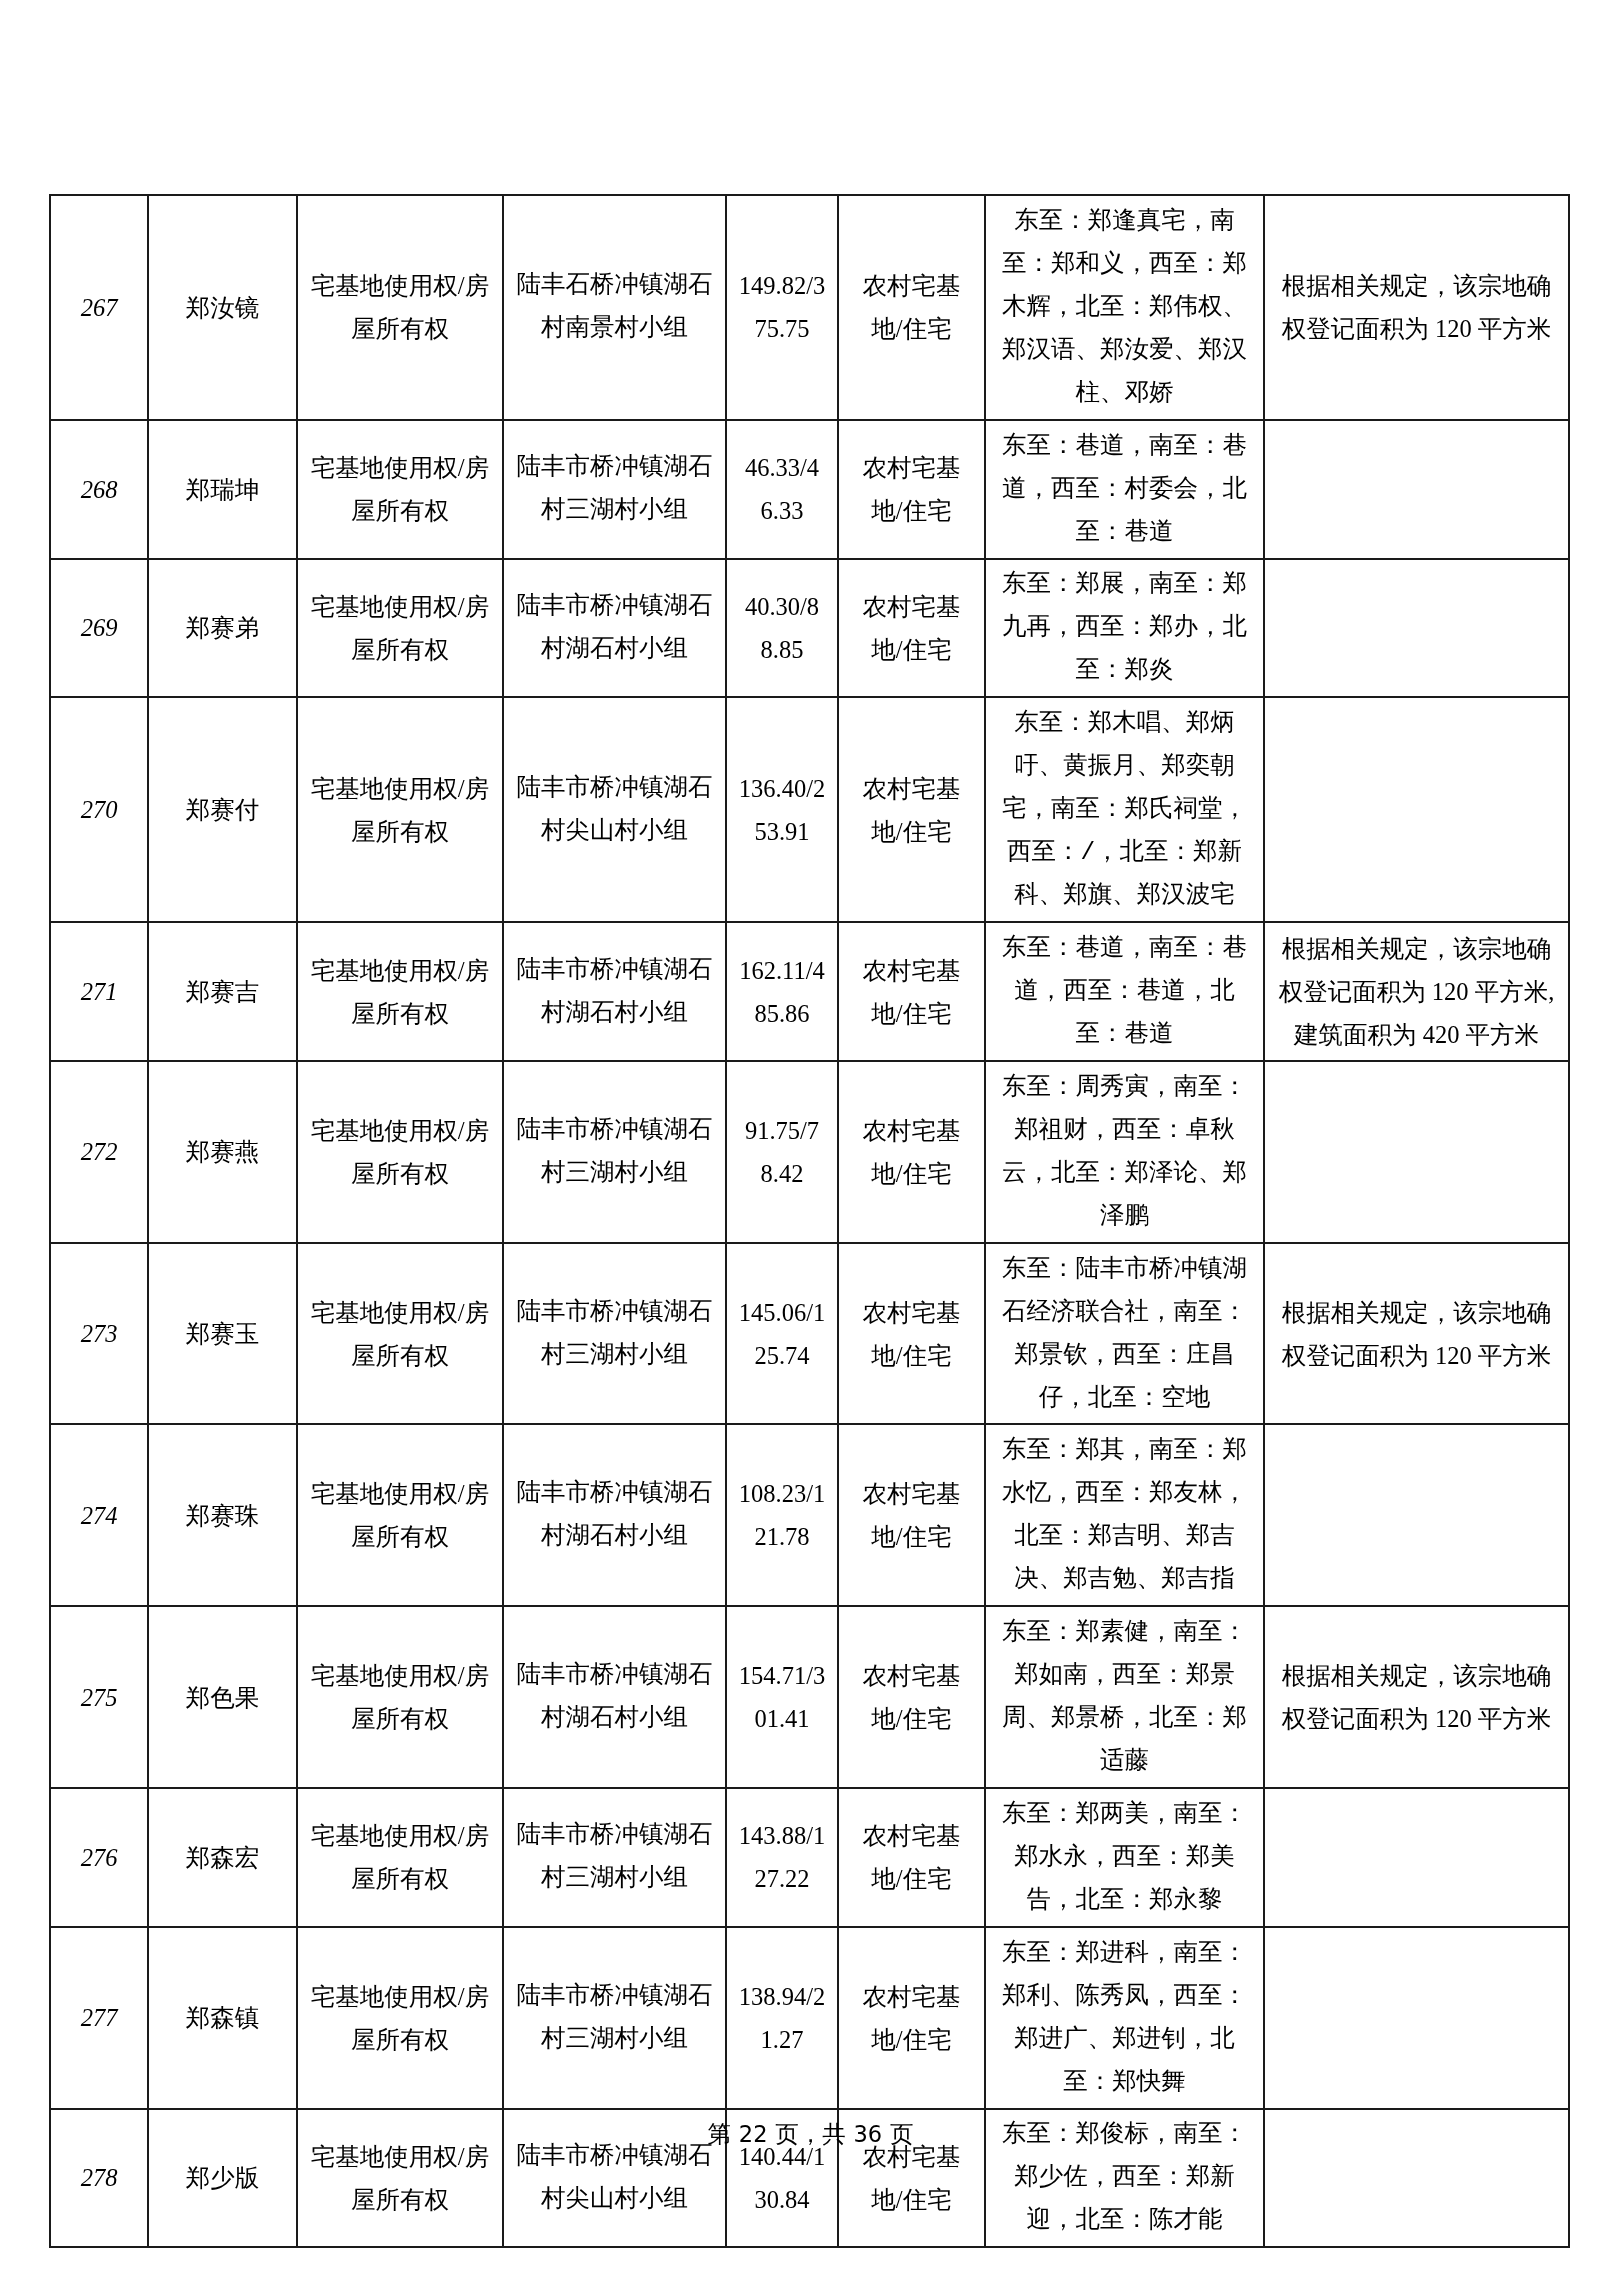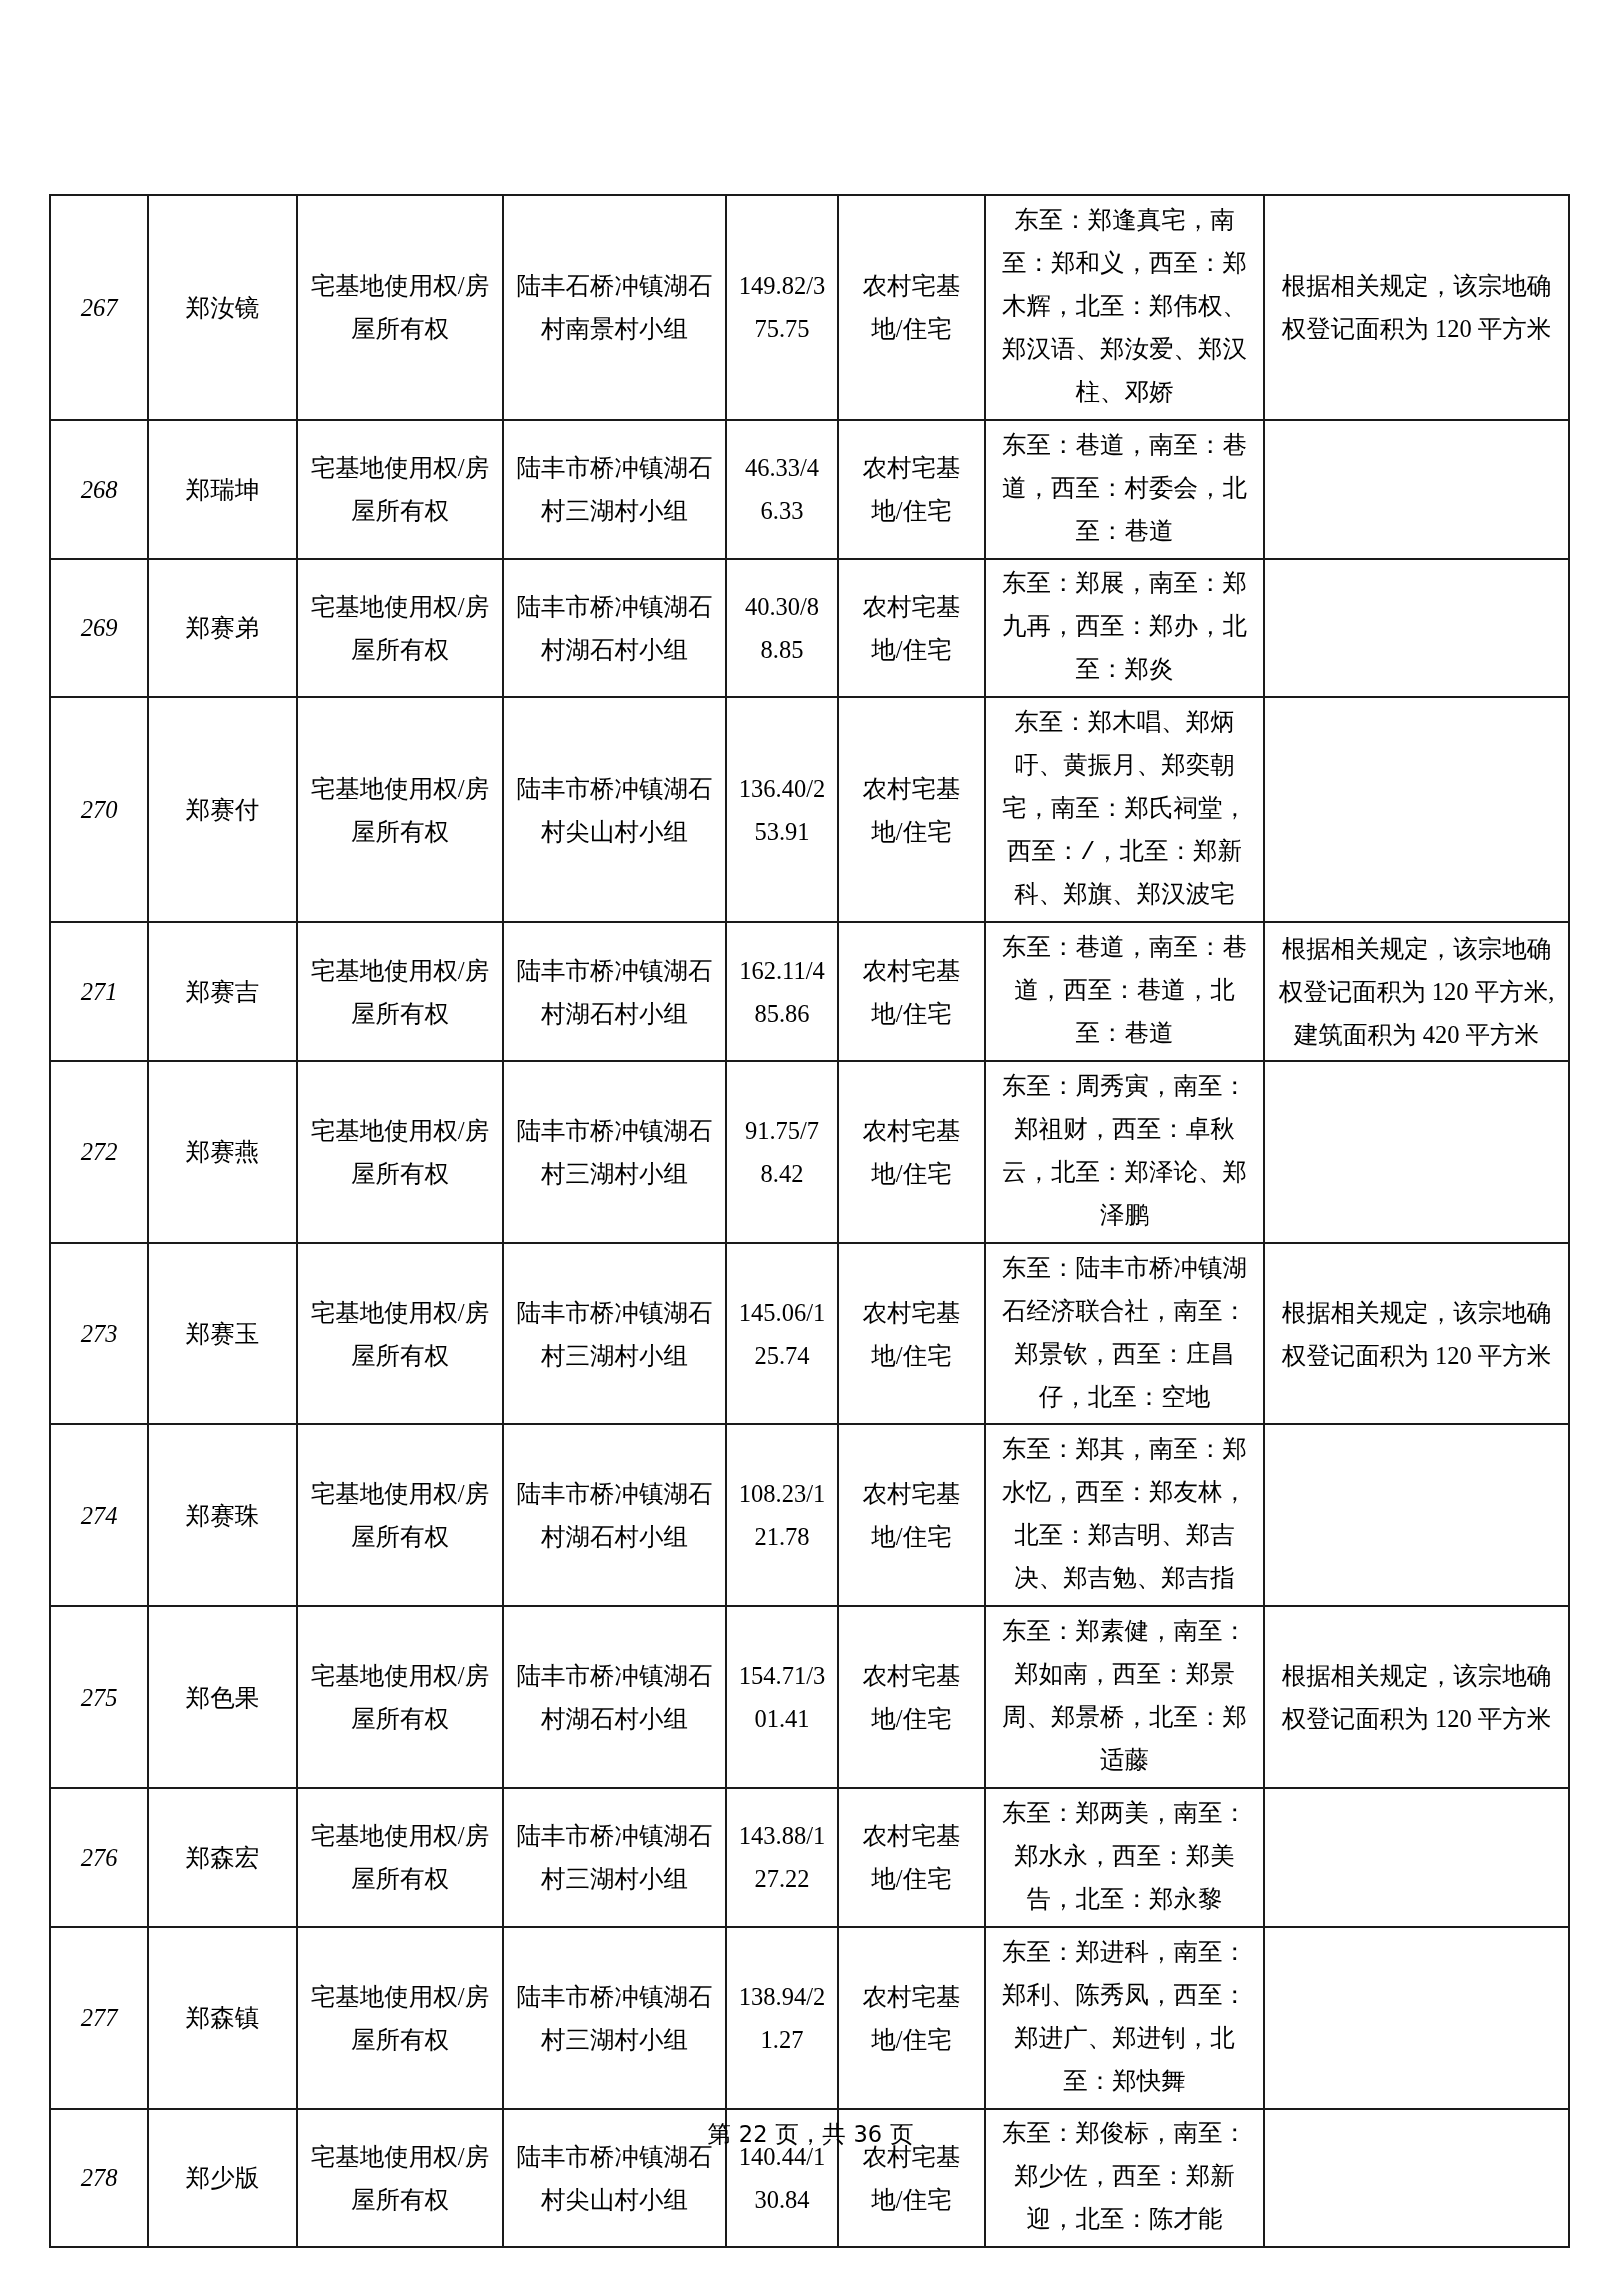--- a/index.html
+++ b/index.html
@@ -35,21 +35,21 @@
     font-size: 24.5px;
     line-height: 43px;
     text-align: center;
     vertical-align: middle;
     padding: 3.9px 9.8px;
     color: #000000;
     overflow: hidden;
   }
   td.c-index   { padding: 3.9px 2px; font-style: italic; }
   td.c-right_type { padding: 3.9px 9.8px; word-break: break-all; }
-  td.c-location   { padding: 3.9px 11.8px; word-break: break-all; }
+  td.c-location   { padding: 3.9px 11.8px; word-break: break-all; font-family: Liberation Mono, monospace; }
   td.c-area    { padding: 3.9px 1px; word-break: break-all; border-radius: 14px; }
   td.c-land_use{ padding: 3.9px 5.9px; word-break: break-all; margin-left: 24px; }
   td.c-boundaries {
     text-align: left;
     padding: 3.9px 3.9px;
     word-break: break-all;
     font-family: Liberation Mono, monospace;
   }
   td.c-note {
     text-align: center;

